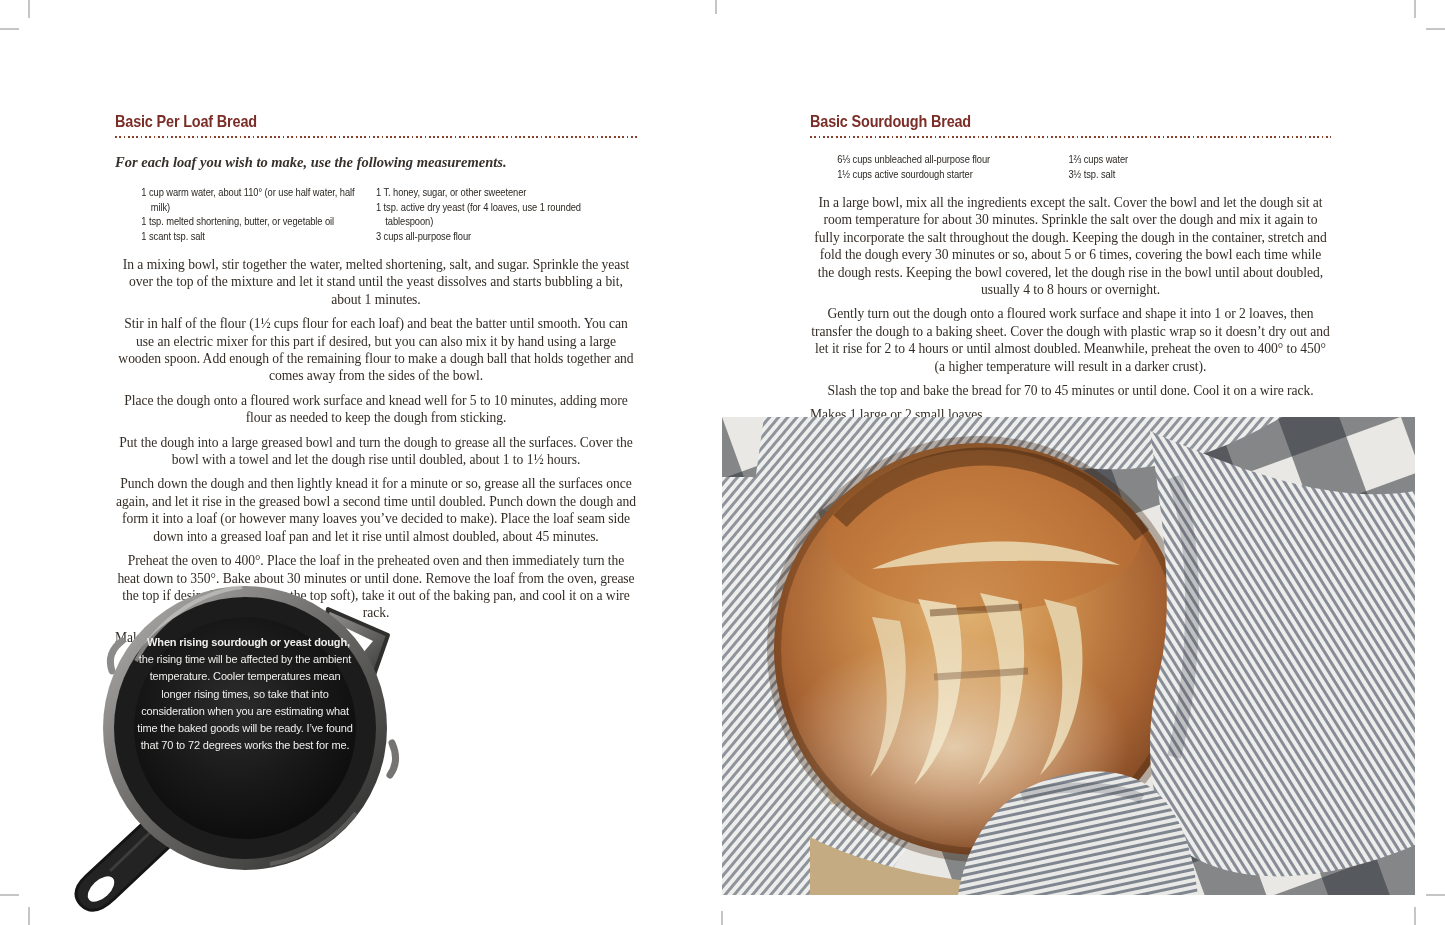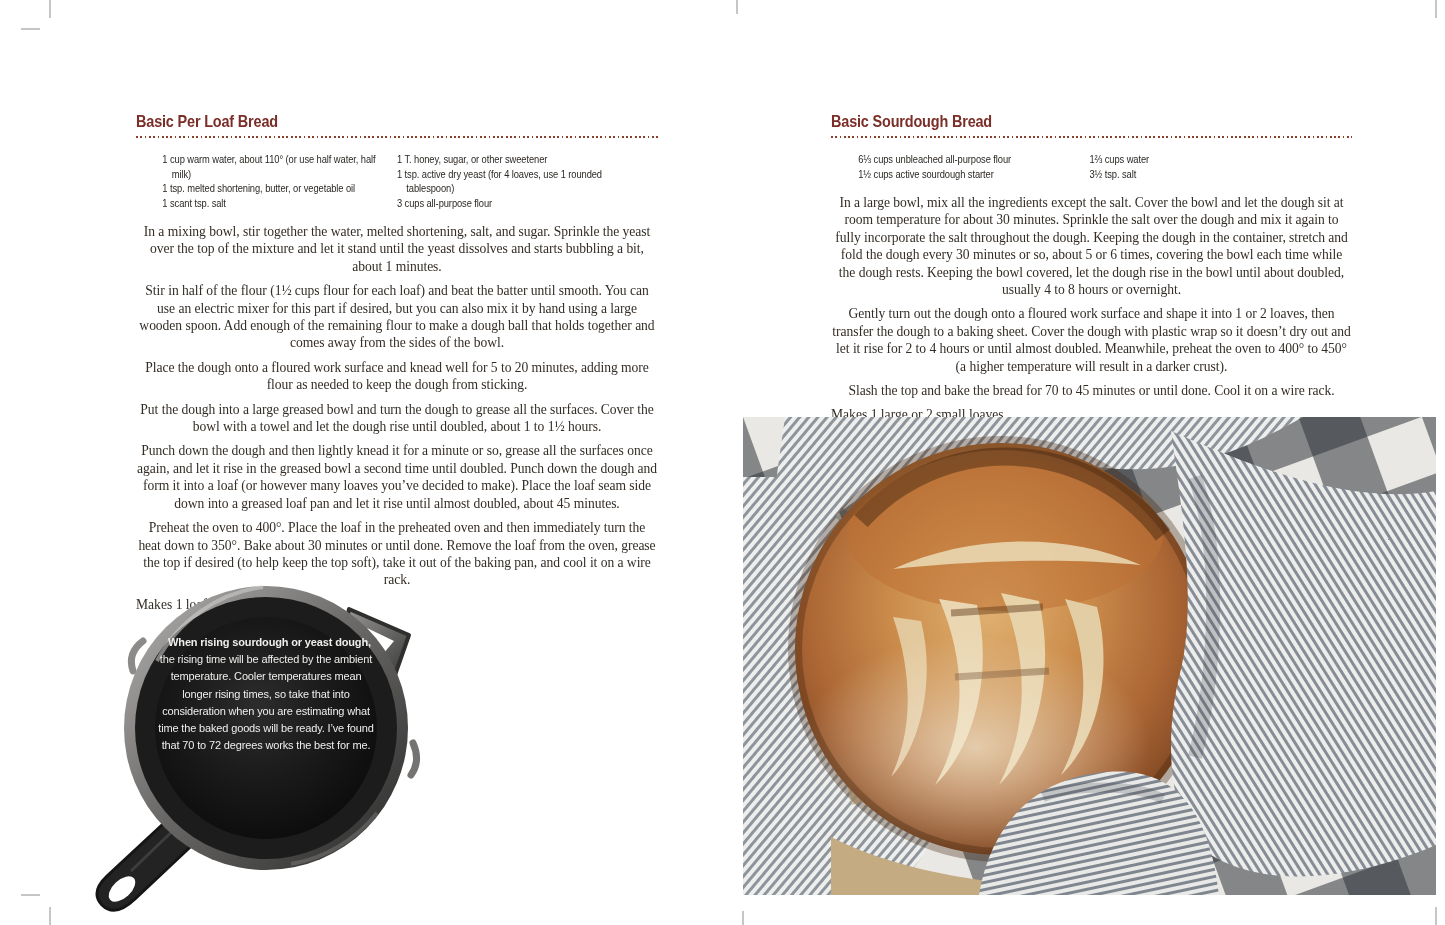--- a/index.html
+++ b/index.html
@@ -1,21 +1,21 @@
 <!DOCTYPE html>
 <html><head>
 <meta charset="utf-8">
 <style>
   :root{ --accent:#7b2d27; --ink:#342d26; }
   *{ margin:0; padding:0; box-sizing:border-box; }
   html,body{ background:#ffffff; }
   body{ width:1445px; height:925px; position:relative; overflow:hidden;
         font-family:"Liberation Serif", serif; color:var(--ink); }
 
-  .sheet{ position:absolute; inset:0; background:#fff;margin-left:21px; }
+  .sheet{ position:absolute; inset:0; background:#fff; }
 
   
   .crop{ position:absolute; background:#c6c6c6; }
 
   
   .page-col{ position:absolute; top:112px; }
   .page-col.left { left:115px; width:522px; }
   .page-col.right{ left:810px; width:521px; }
 
   .recipe-title{ font-family:"Liberation Sans", sans-serif; font-weight:bold;
@@ -66,37 +66,38 @@
   <div class="crop" style="left:1426px;top:28px;width:19px;height:2px"></div>
   <div class="crop" style="left:0;top:894px;width:19px;height:2px"></div>
   <div class="crop" style="left:28px;top:907px;width:2px;height:18px"></div>
   <div class="crop" style="left:721px;top:911px;width:2px;height:14px"></div>
   <div class="crop" style="left:1426px;top:894px;width:19px;height:2px"></div>
   <div class="crop" style="left:1414px;top:907px;width:2px;height:18px"></div>
 
   <section class="page-col left">
     <h2 class="recipe-title"><span class="squish">Basic Per Loaf Bread</span></h2>
     <div class="dotted-rule"></div>
+    <p class="headnote">For each loaf you wish to make, use the following measurements.</p>
 
     <div class="ing-grid">
       <ul class="ing-col">
         <li>1 cup warm water, about 110° (or use half water, half milk)</li>
         <li>1 tsp. melted shortening, butter, or vegetable oil</li>
         <li>1 scant tsp. salt</li>
       </ul>
       <ul class="ing-col">
         <li>1 T. honey, sugar, or other sweetener</li>
         <li>1 tsp. active dry yeast (for 4 loaves, use 1 rounded tablespoon)</li>
         <li>3 cups all-purpose flour</li>
       </ul>
     </div>
 
     <p class="body-p first">In a mixing bowl, stir together the water, melted shortening, salt, and sugar. Sprinkle the yeast over the top of the mixture and let it stand until the yeast dissolves and starts bubbling a bit, about 1 minutes.</p>
     <p class="body-p">Stir in half of the flour (1½ cups flour for each loaf) and beat the batter until smooth. You can use an electric mixer for this part if desired, but you can also mix it by hand using a large wooden spoon. Add enough of the remaining flour to make a dough ball that holds together and comes away from the sides of the bowl.</p>
-    <p class="body-p">Place the dough onto a floured work surface and knead well for 5 to 20 minutes, adding more flour as needed to keep the dough from sticking.</p>
+    <p class="body-p">Place the dough onto a floured work surface and knead well for 5 to 10 minutes, adding more flour as needed to keep the dough from sticking.</p>
     <p class="body-p">Put the dough into a large greased bowl and turn the dough to grease all the surfaces. Cover the bowl with a towel and let the dough rise until doubled, about 1 to 1½ hours.</p>
     <p class="body-p">Punch down the dough and then lightly knead it for a minute or so, grease all the surfaces once again, and let it rise in the greased bowl a second time until doubled. Punch down the dough and form it into a loaf (or however many loaves you’ve decided to make). Place the loaf seam side down into a greased loaf pan and let it rise until almost doubled, about 45 minutes.</p>
     <p class="body-p">Preheat the oven to 400°. Place the loaf in the preheated oven and then immediately turn the heat down to 350°. Bake about 30 minutes or until done. Remove the loaf from the oven, grease the top if desired (to help keep the top soft), take it out of the baking pan, and cool it on a wire rack.</p>
     <p class="yield">Makes 1 loaf</p>
   </section>
 
   <section class="page-col right">
     <h2 class="recipe-title"><span class="squish">Basic Sourdough Bread</span></h2>
     <div class="dotted-rule"></div>
 

